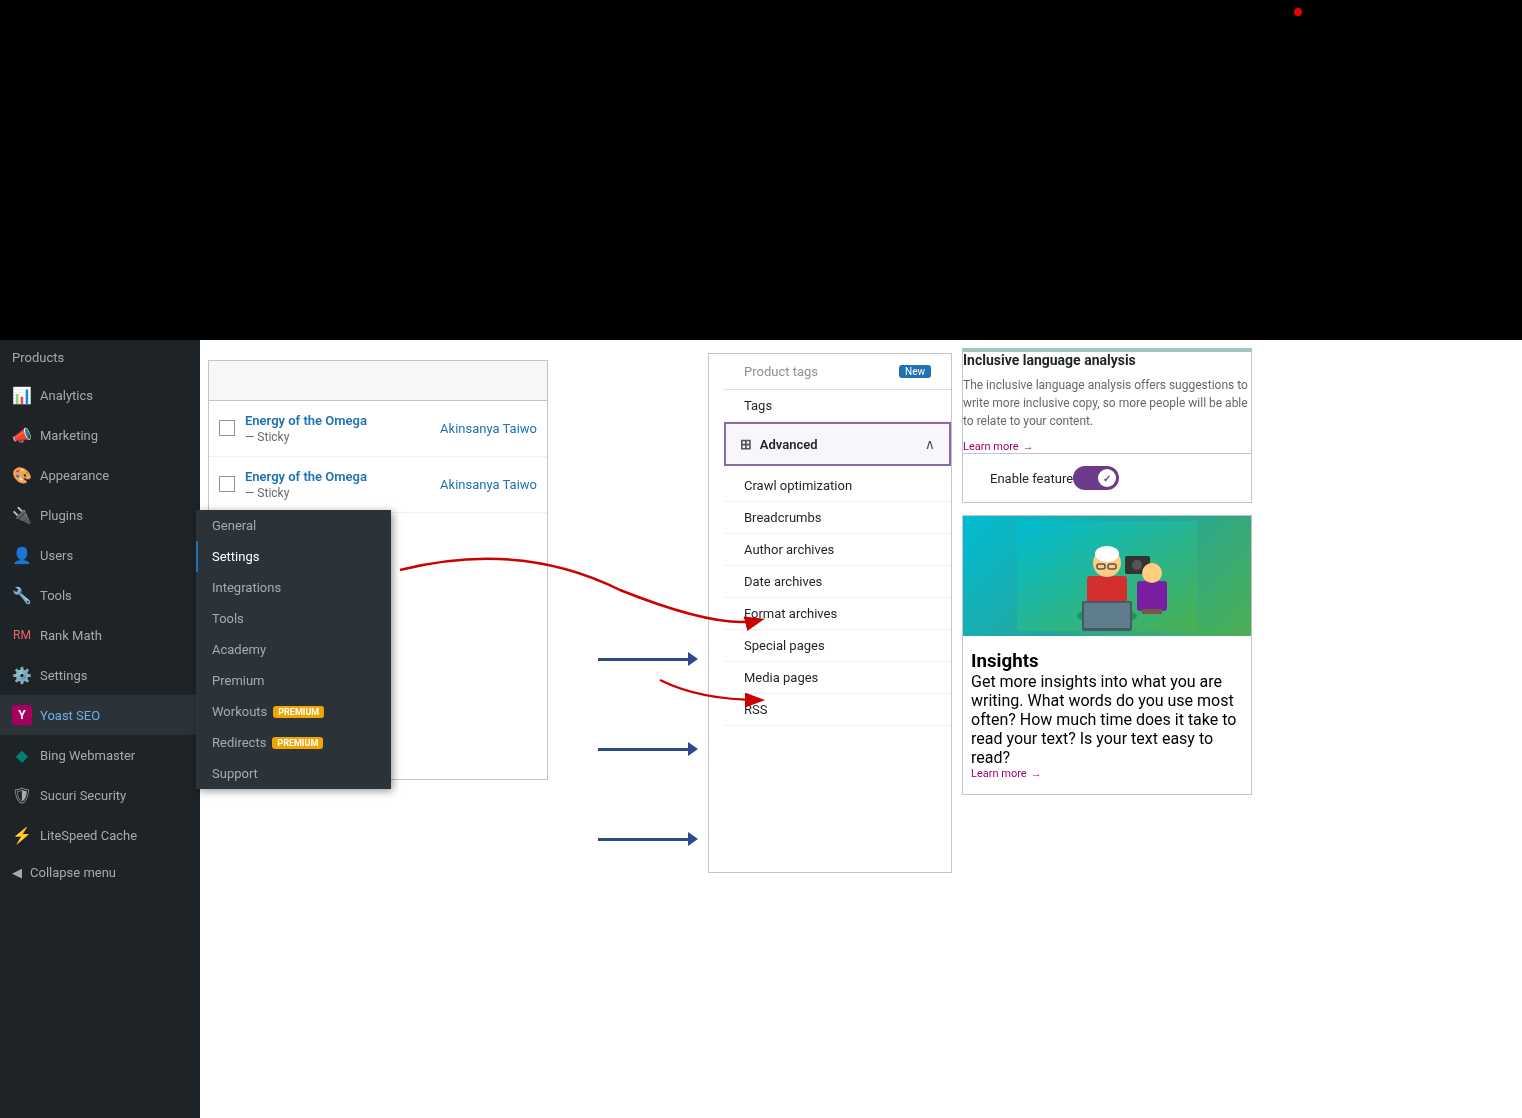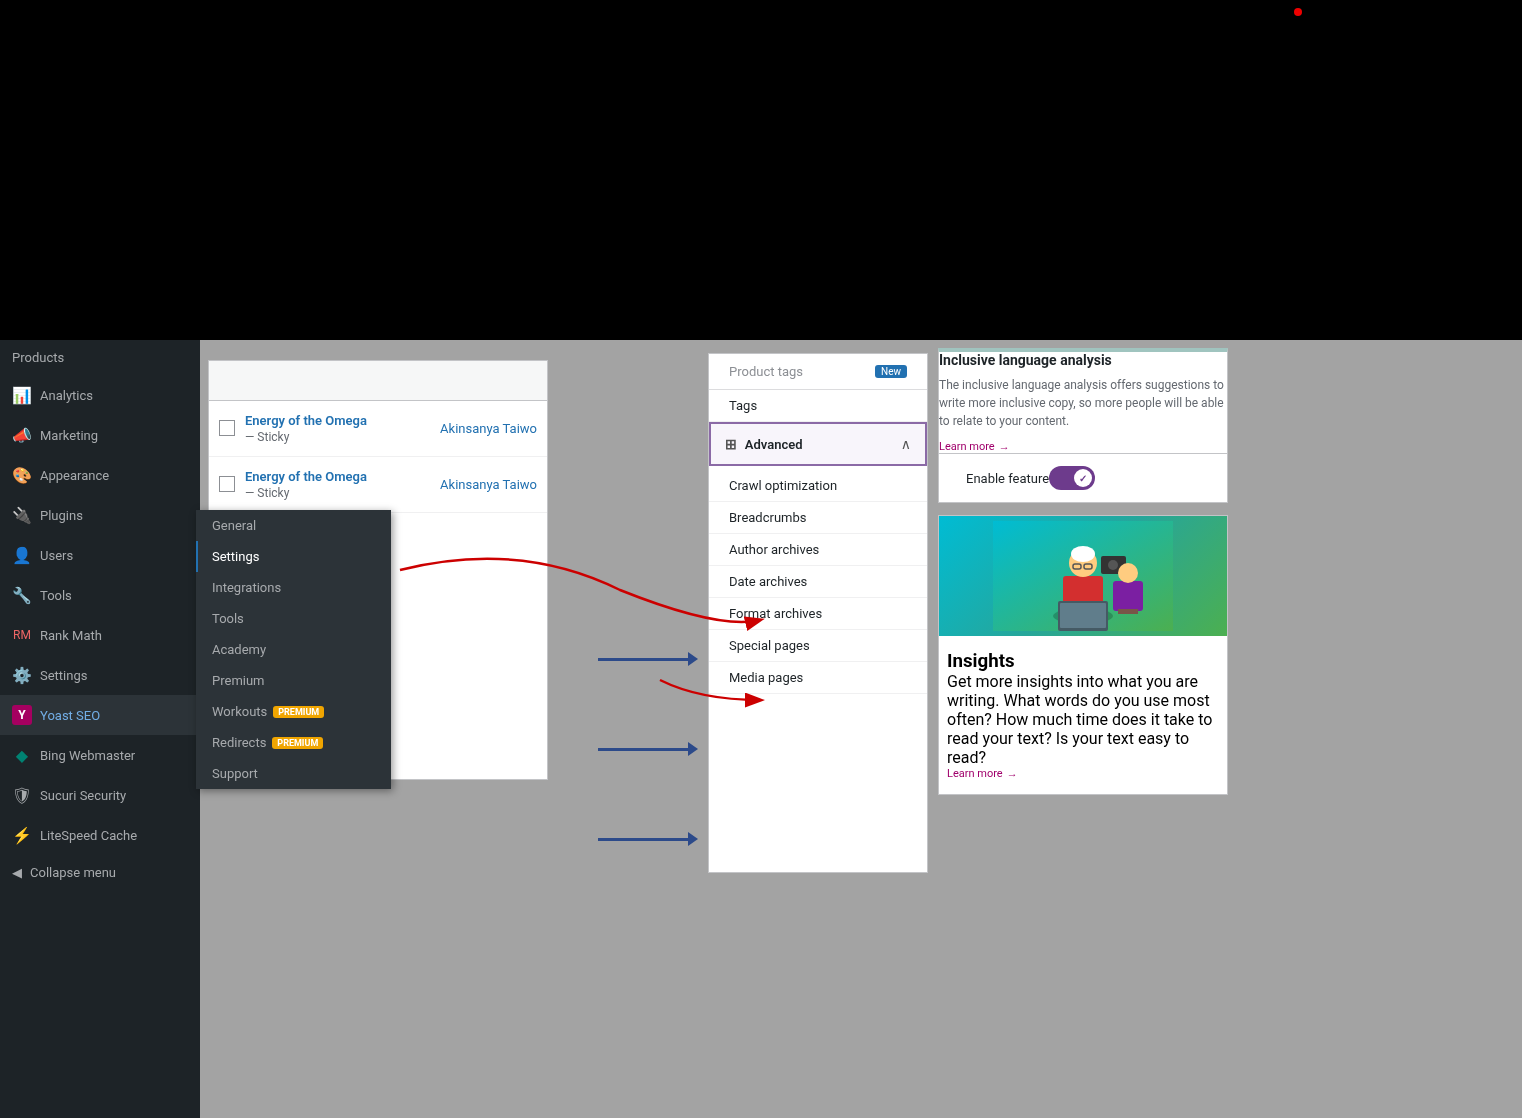--- a/index.html
+++ b/index.html
@@ -27,21 +27,21 @@
       height: 8px;
       background: #e00;
       border-radius: 50%;
     }
 
     
     .main-area {
       display: flex;
       width: 100%;
       height: 778px;
-      background: #a3a3a3;
+      background: #ffffff;
     }
 
     
     .sidebar {
       width: 200px;
       background: #1d2327;
       color: #a7aaad;
       flex-shrink: 0;
       padding-top: 0;
       font-size: 13px;
@@ -174,26 +174,27 @@
     .arrow-head {
       width: 0;
       height: 0;
       border-top: 7px solid transparent;
       border-bottom: 7px solid transparent;
       border-left: 10px solid #2c4a8a;
     }
 
     
     .advanced-panel {
-      width: 220px;
+      width: 244px;
       background: #fff;
       border: 1px solid #c3c4c7;
       height: 520px;
       margin-top: 5px;
       font-size: 13px;
+      padding-left: 15px;
     }
     .advanced-header {
       display: flex;
       align-items: center;
       justify-content: space-between;
       padding: 12px 14px;
       border: 2px solid #8b6aa6;
       background: #f8f5fb;
       cursor: pointer;
     }
@@ -516,20 +517,23 @@
         </div>
         <div class="advanced-item">
           <span>Format archives</span>
         </div>
         <div class="advanced-item">
           <span>Special pages</span>
         </div>
         <div class="advanced-item">
           <span>Media pages</span>
         </div>
+        <div class="advanced-item">
+          <span>RSS</span>
+        </div>
       </div>
     </div>
 
     <svg style="position:absolute;top:0;left:0;width:100%;height:100%;pointer-events:none;z-index:20;">
 
       <path d="M 200 230 Q 320 200 420 250 Q 520 290 560 280" stroke="#cc0000" stroke-width="2.5" fill="none" marker-end="url(#arrowhead-red)"></path>
 
       <path d="M 460 340 Q 500 360 560 360" stroke="#cc0000" stroke-width="2.5" fill="none" marker-end="url(#arrowhead-red)"></path>
       <defs>
         <marker id="arrowhead-red" markerWidth="8" markerHeight="8" refX="6" refY="3" orient="auto">

